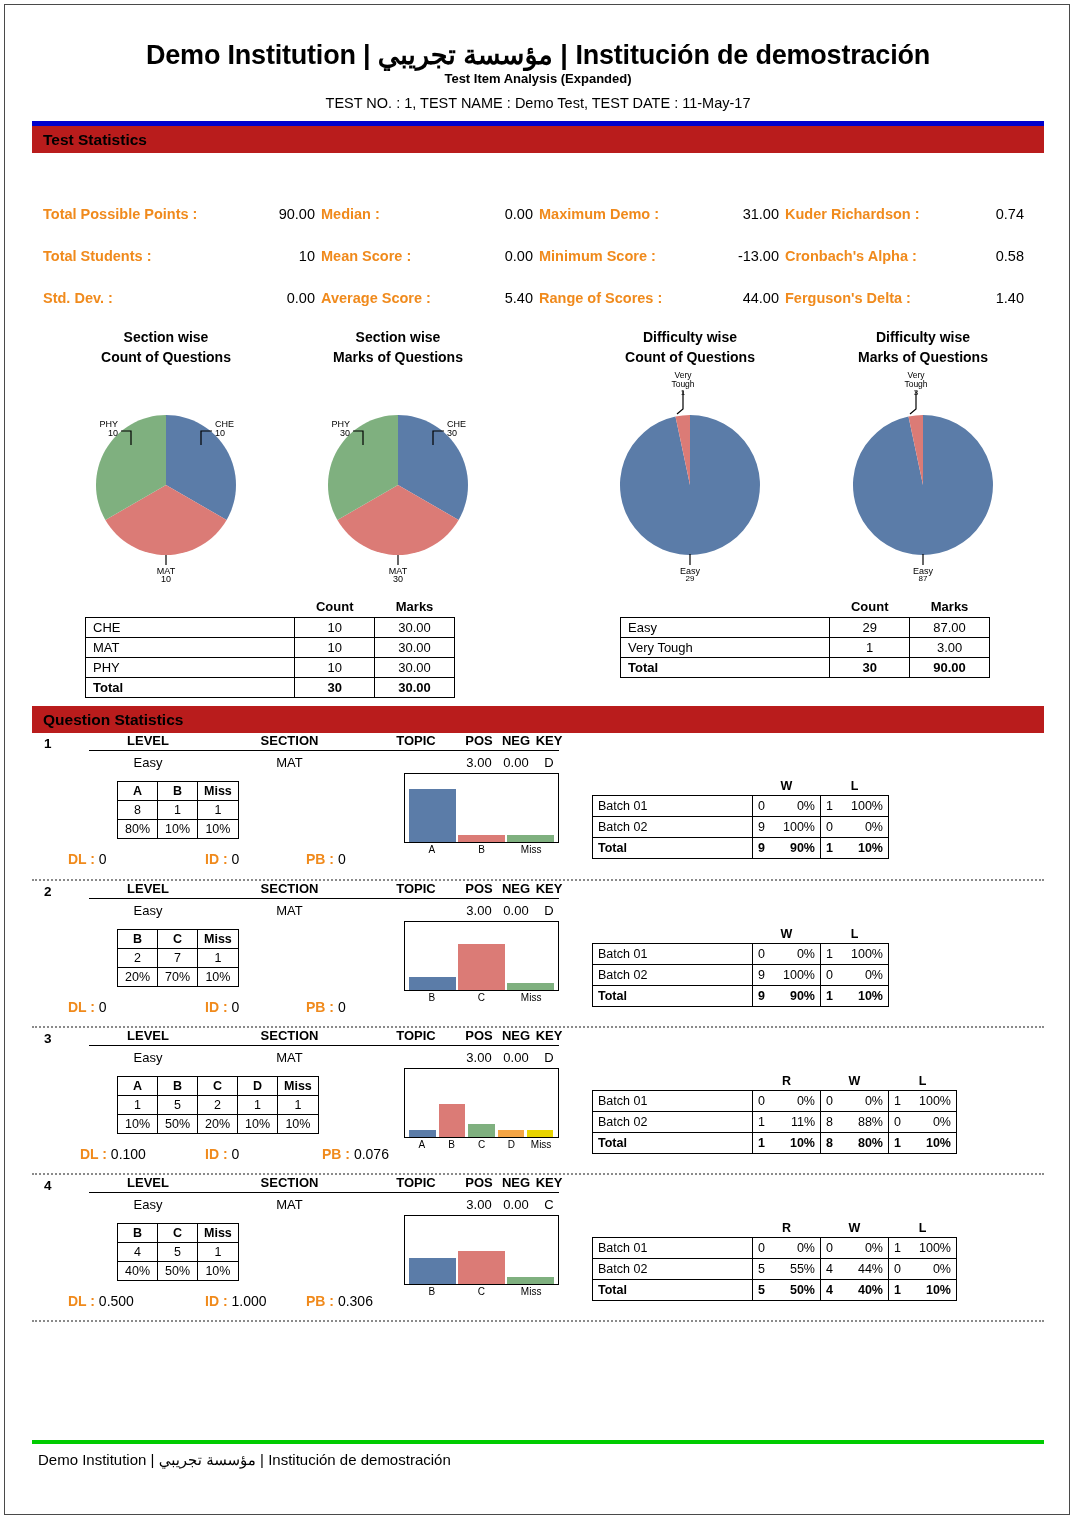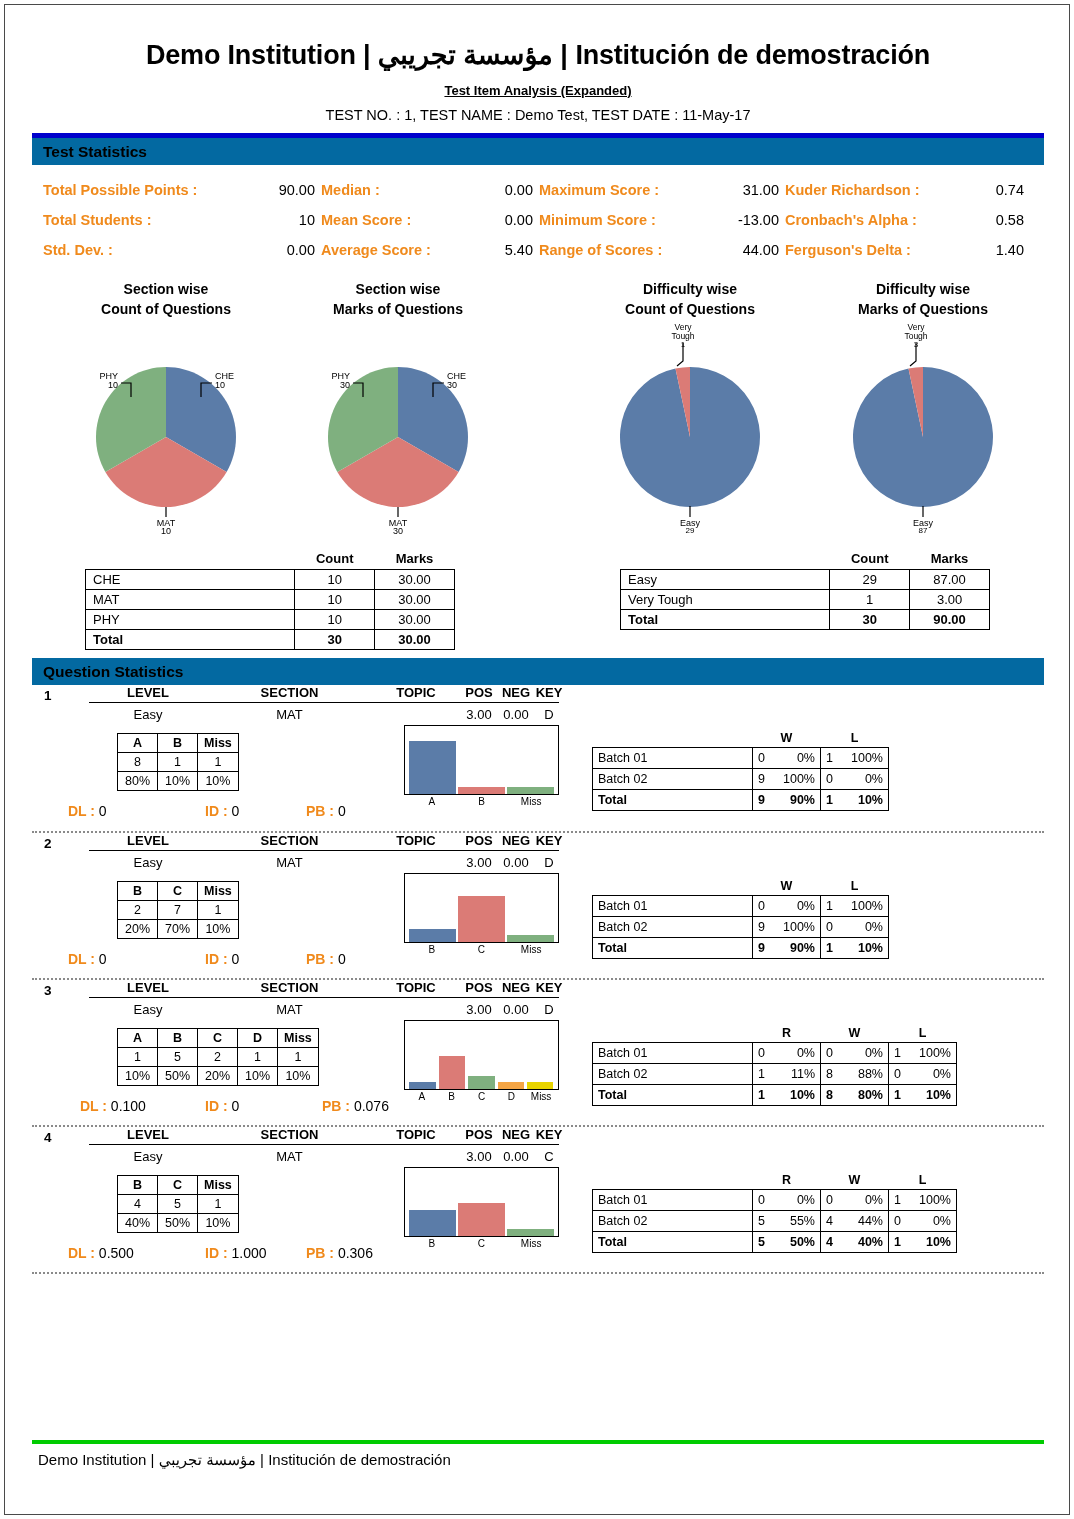--- a/index.html
+++ b/index.html
@@ -19,38 +19,38 @@
     overflow:hidden;
   }
   .inner { position:absolute; left:27px; top:0; width:1012px; }
 
   
   .doc-title {
     text-align:center; font-size:27px; font-weight:bold;
     letter-spacing:-0.2px; margin-top:36px; line-height:1.1;
   }
   .doc-sub {
-    text-align:center; font-size:13px; font-weight:bold; margin-top:12px;text-decoration:underline;
+    text-align:center; font-size:13px; font-weight:bold; margin-top:0;
   }
   .doc-sub2 {
     text-align:center; font-size:14.5px; margin-top:9px;
   }
   .blue-rule { height:5px; background:#0000cc; margin-top:10px; }
 
   
   .sec-bar {
-    background:#0369a1; height:27px; line-height:27px;
+    background:#b91c1c; height:27px; line-height:27px;
     font-size:15.5px; font-weight:bold; padding-left:11px;
   }
 
   
   .stats {
     display:grid;
     grid-template-columns: 200px 78px 140px 78px 160px 86px 175px 70px;
-    row-gap:0px; padding:10px 10px 8px 11px;
+    row-gap:12px; padding:10px 10px 8px 11px;margin-top:36px;
   }
   .stats .lbl { color:#f08a1c; font-weight:bold; font-size:14.5px; line-height:30px; }
   .stats .val { text-align:right; font-size:14.5px; line-height:30px; padding-right:6px;}
 
   
   .pies { position:relative; height:277px; }
   .pie-block { position:absolute; top:6px; }
   .pie-title { text-align:center; font-size:14px; font-weight:bold; line-height:1.45; }
   .pie-svg { display:block; margin:0 auto; }
 
@@ -125,21 +125,21 @@
     <div class="doc-sub">Test Item Analysis (Expanded)</div>
     <div class="doc-sub2">TEST NO. : 1, TEST NAME : Demo Test, TEST DATE : 11-May-17</div>
     <div class="blue-rule"></div>
 
     <div class="sec-bar">Test Statistics</div>
     <div class="stats">
       <div class="lbl">Total Possible Points :</div>
       <div class="val">90.00</div>
       <div class="lbl">Median :</div>
       <div class="val">0.00</div>
-      <div class="lbl">Maximum Score :</div>
+      <div class="lbl">Maximum Demo :</div>
       <div class="val">31.00</div>
       <div class="lbl">Kuder Richardson :</div>
       <div class="val">0.74</div>
 
       <div class="lbl">Total Students :</div>
       <div class="val">10</div>
       <div class="lbl">Mean Score :</div>
       <div class="val">0.00</div>
       <div class="lbl">Minimum Score :</div>
       <div class="val">-13.00</div>

